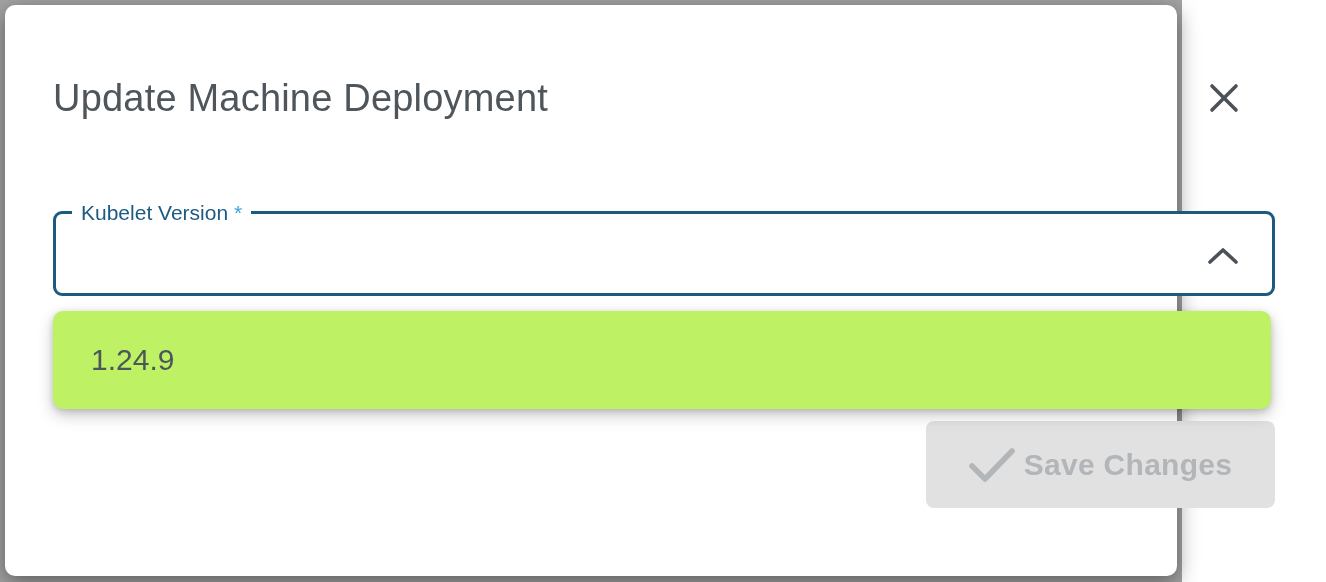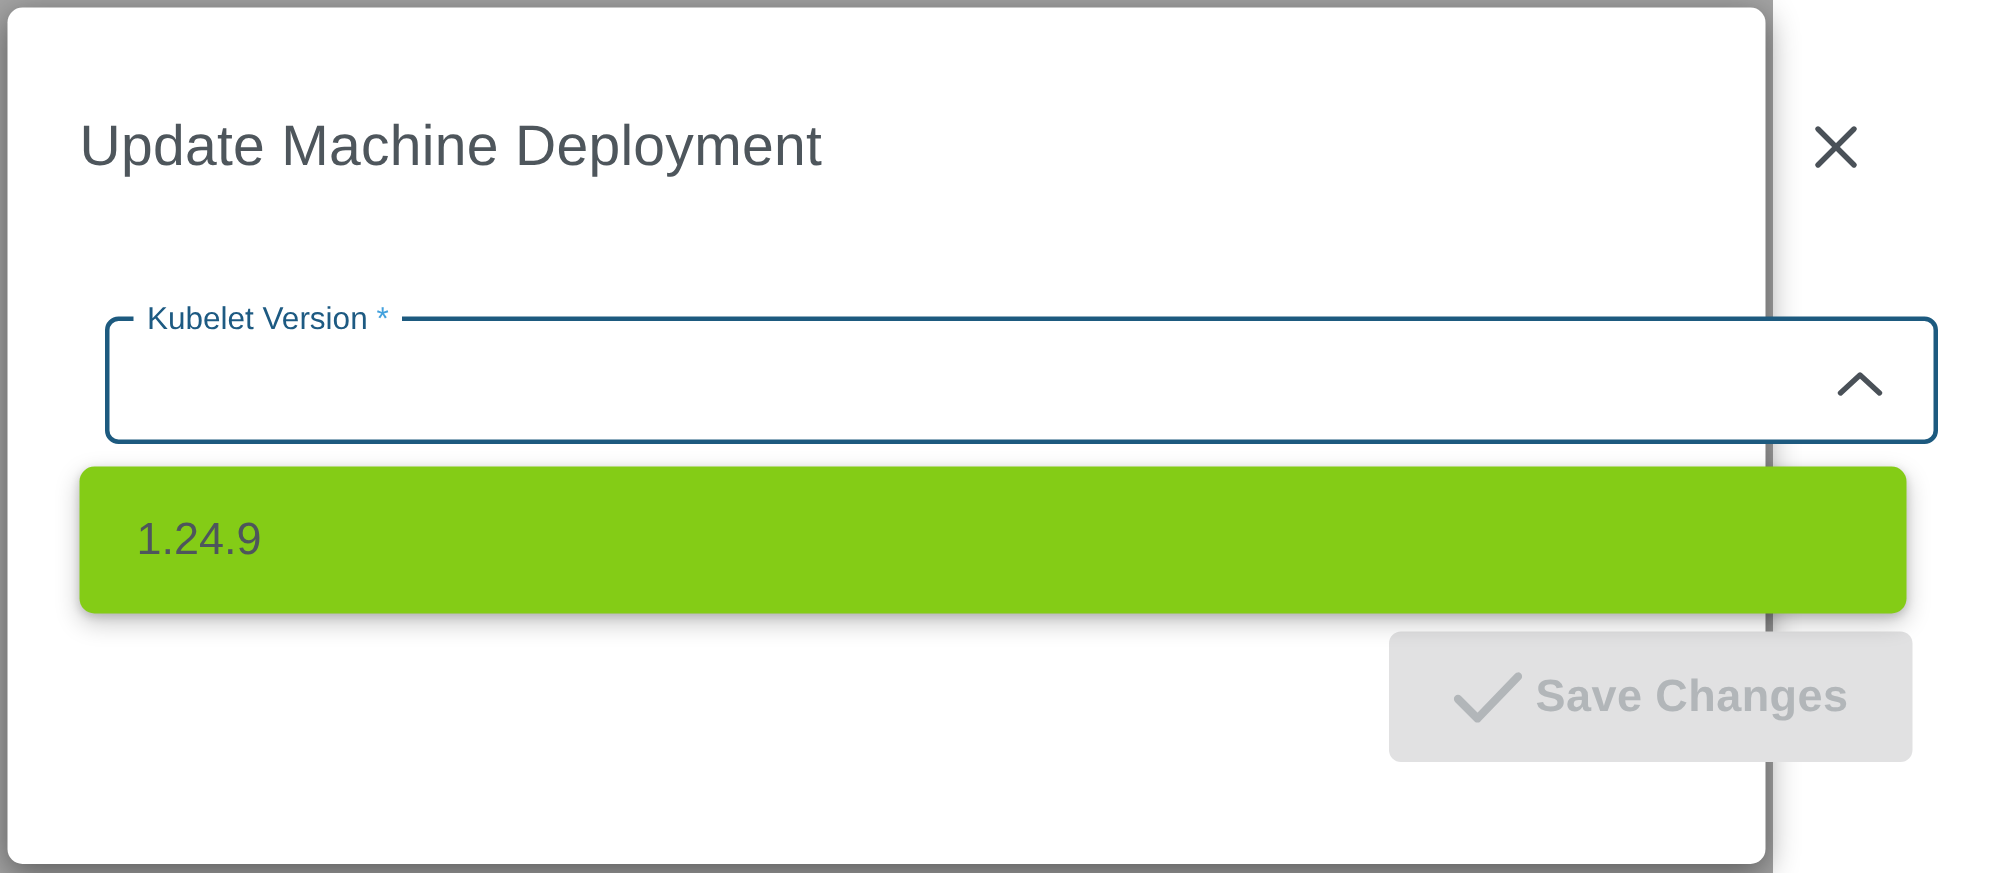--- a/index.html
+++ b/index.html
@@ -51,21 +51,21 @@
     border: none;
     cursor: pointer;
     display: flex;
     align-items: center;
     justify-content: center;
   }
 
   
   .form-field {
     position: absolute;
-    left: 65px;
+    left: 48px;
     top: 206px;
     width: 1222px;
     height: 85px;
     border: 3px solid #1d5a7f;
     border-radius: 9px;
     background: #ffffff;
     cursor: pointer;
   }
 
   .field-label {
@@ -104,21 +104,21 @@
     pointer-events: none;
   }
 
   
   .dropdown-panel {
     position: absolute;
     left: 48px;
     top: 306px;
     width: 1218px;
     height: 98px;
-    background: #84cc16;
+    background: #bef264;
     border-radius: 10px;
     box-shadow: 0 6px 16px rgba(0,0,0,0.22), 0 2px 6px rgba(0,0,0,0.14);
     z-index: 5;
     overflow: hidden;
   }
 
   .option {
     width: 100%;
     height: 100%;
     display: flex;

